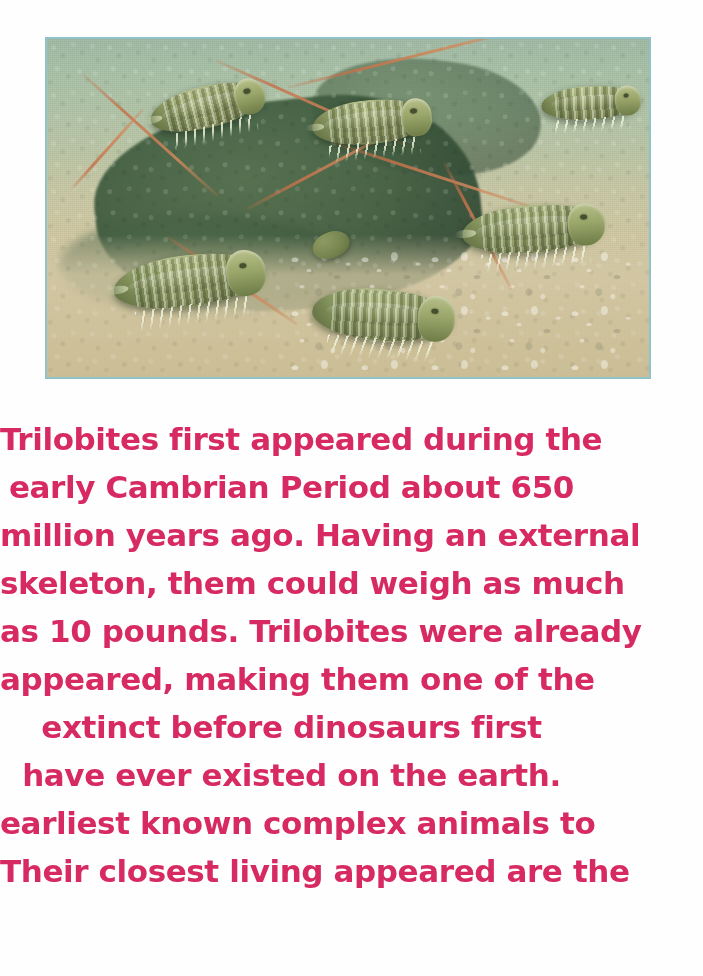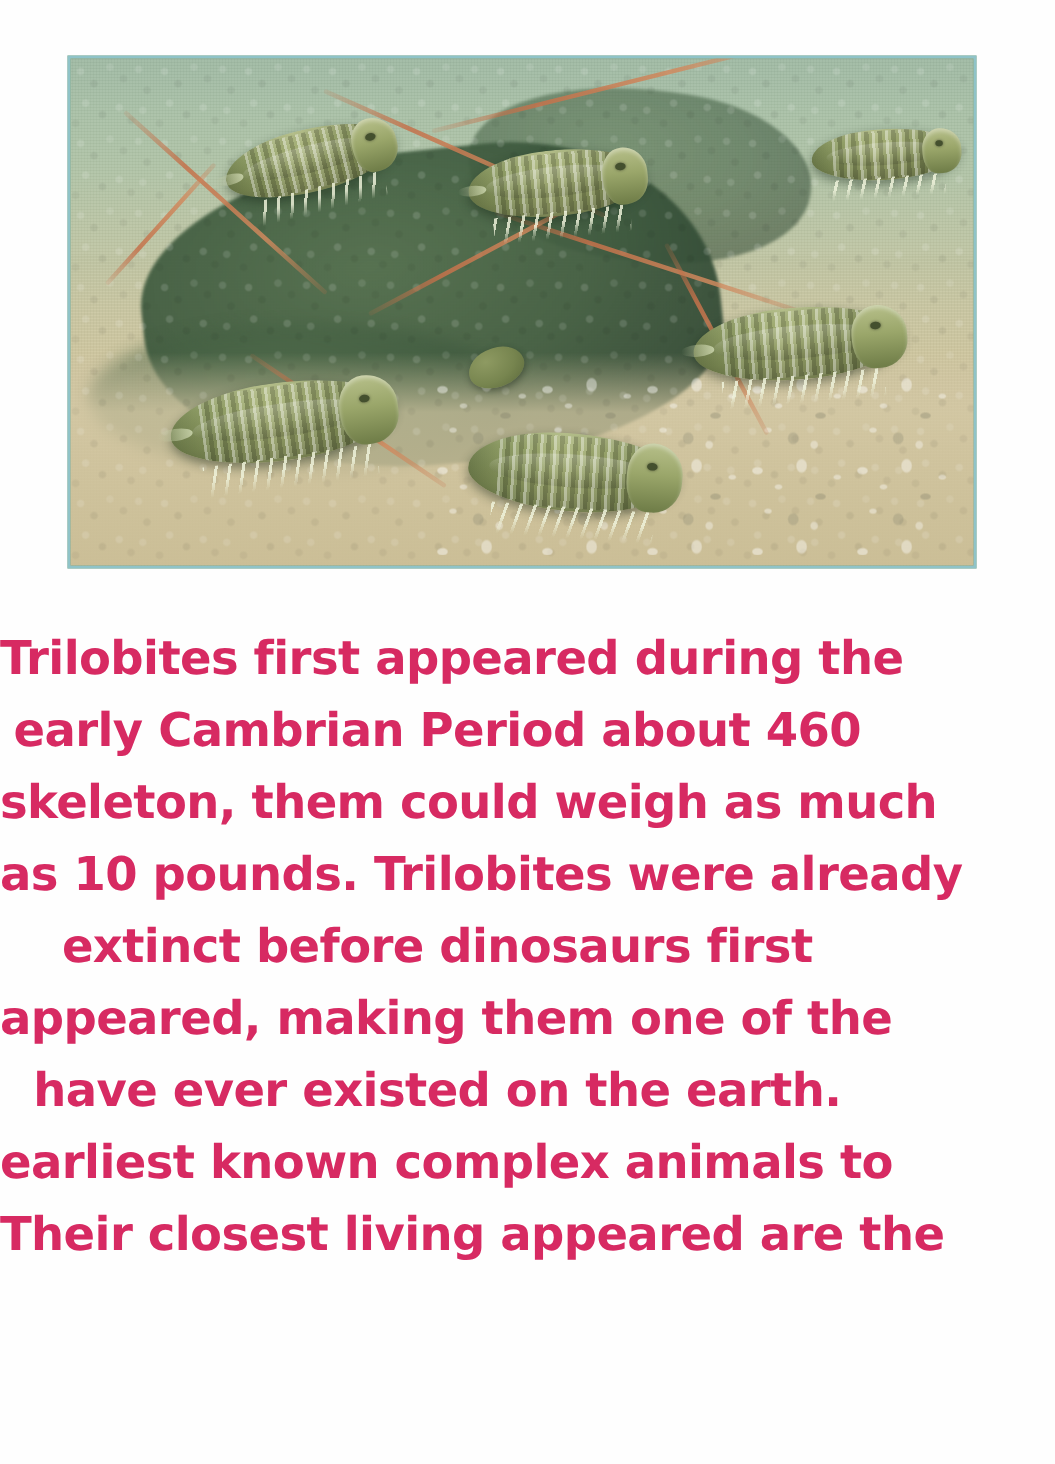--- a/index.html
+++ b/index.html
@@ -360,23 +360,24 @@
         <div class="legs"></div>
       </div>
 
       <div class="pebble" style="left:44%;top:57%;width:38px;height:26px;transform:rotate(-18deg);"></div>
 
     </div>
   </div>
 
   <div class="caption">
     <span class="line">Trilobites first appeared during the</span>
-    <span class="line">early Cambrian Period about 460</span>
+    <span class="line">early Cambrian Period about 650</span>
+    <span class="line">million years ago. Having an external</span>
     <span class="line">skeleton, them could weigh as much</span>
     <span class="line">as 10 pounds. Trilobites were already</span>
+    <span class="line">appeared, making them one of the</span>
     <span class="line">extinct before dinosaurs first</span>
-    <span class="line">appeared, making them one of the</span>
     <span class="line">have ever existed on the earth.</span>
     <span class="line">earliest known complex animals to</span>
     <span class="line">Their closest living appeared are the</span>
   </div>
 
 </div>
 
 </body></html>

